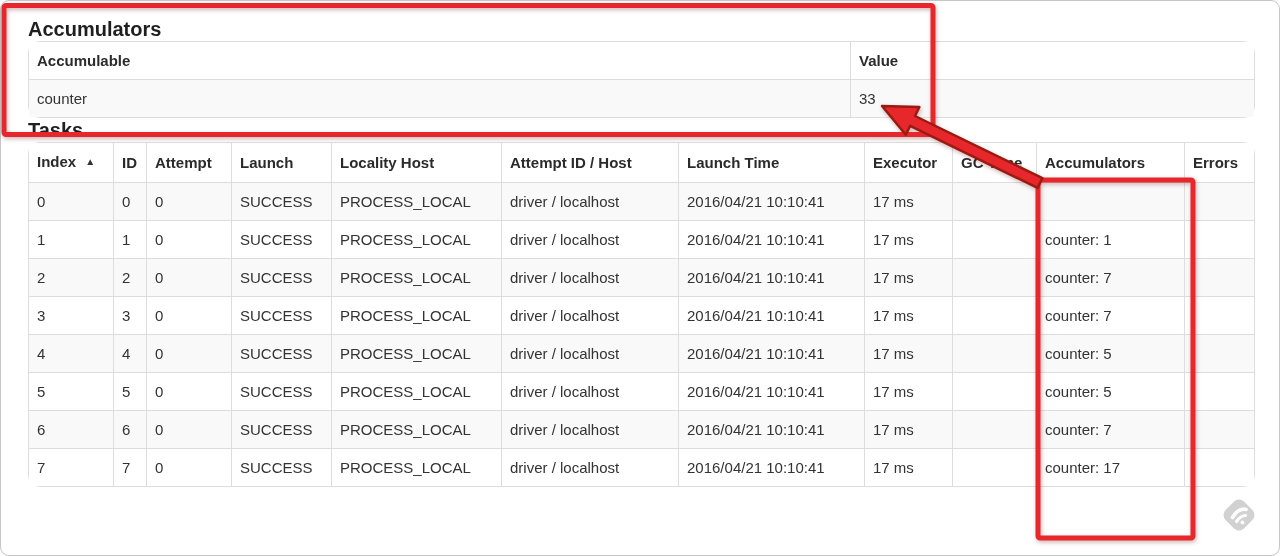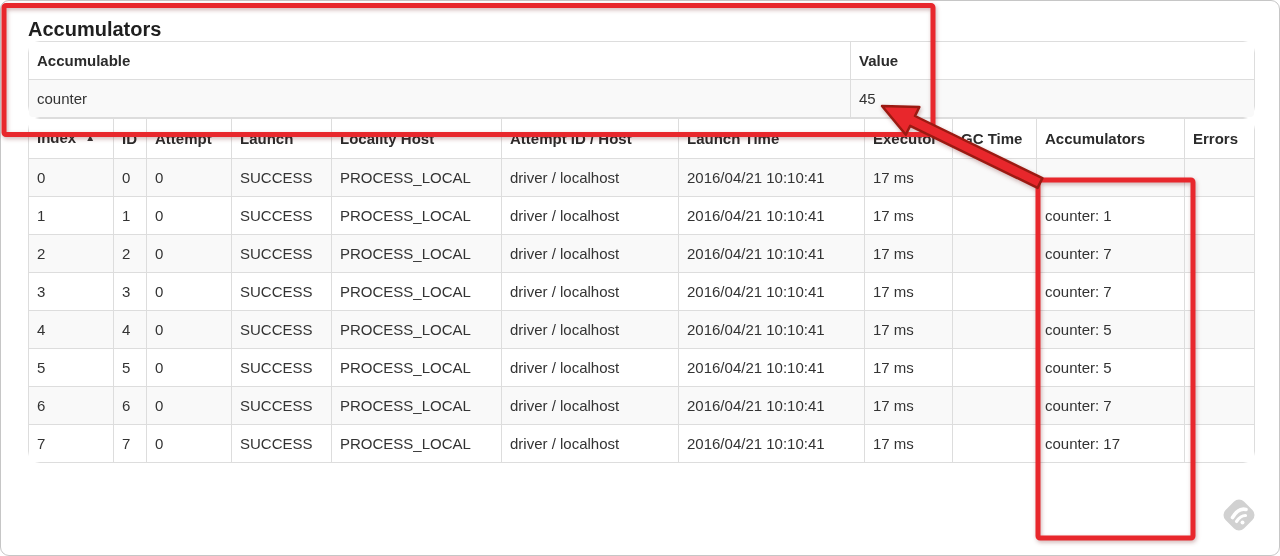--- a/index.html
+++ b/index.html
@@ -61,27 +61,28 @@
       </colgroup>
     <thead>
           <tr>
             <th><span>Accumulable</span></th>
             <th><span>Value</span></th>
           </tr>
         </thead>
         <tbody>
           <tr>
             <td>counter</td>
-            <td>45</td>
+            <td>33</td>
           </tr>
         </tbody>
       </table>
   </section>
 
   <section>
+    <h4 class="section-title tasks-title">Tasks</h4>
     <table class="spark-table">
       <colgroup>
         <col style="width:84px">
           <col style="width:33px">
           <col style="width:85px">
         <col style="width:100px">
           <col style="width:170px">
           <col style="width:177px">
         <col style="width:186px">
           <col style="width:88px">

